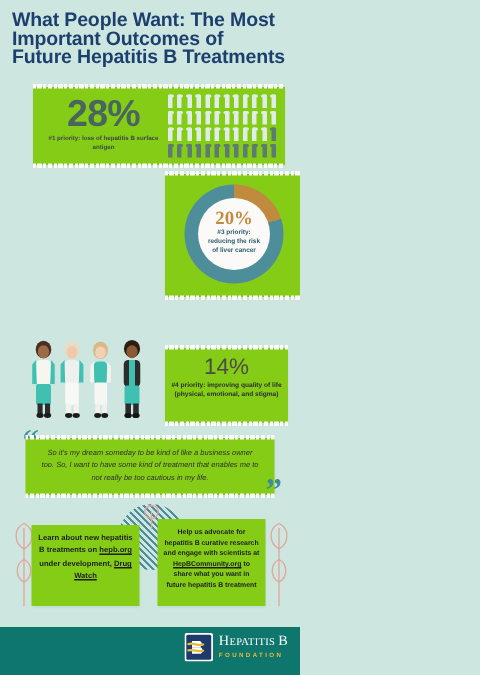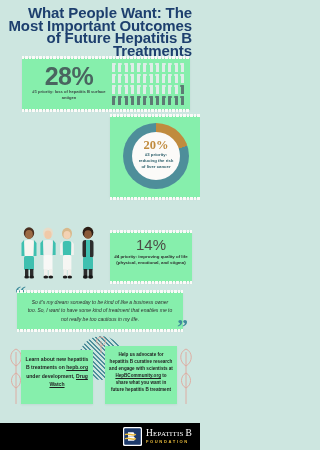--- a/index.html
+++ b/index.html
@@ -10,32 +10,32 @@
     position: relative;
     overflow: hidden;
   }
 
   .page { position: relative; width: 200px; height: 450px; background: #cde6e0; }
 
   
   .title {
     position: absolute;
     top: 7px; left: 8px; right: 8px;
-    text-align: right;
+    text-align: left;
     color: #1d3f6e;
     font-weight: bold;
-    font-size: 15px;
+    font-size: 13px;
     line-height: 12.5px;
     letter-spacing: -0.1px;
   }
 
   
   .card {
     position: absolute;
-    background: #86efac;
+    background: #84cc16;
     box-shadow: 0 1px 2px rgba(0,0,0,0.06);
     padding-left: 12px;
   }
   .card.torn-top::before,
   .card.torn-bottom::after {
     content: "";
     position: absolute; left: 0; right: 0; height: 3px;
     background:
       repeating-linear-gradient(90deg,
         #fbfaf8 0 2px, transparent 2px 3px,
@@ -155,22 +155,22 @@
   }
   #cta1 .cta-text { font-size: 5.1px; line-height: 8.4px; }
   #cta2 .cta-text { font-size: 4.6px; line-height: 7px; }
   .u { text-decoration: underline; }
 
   
   .botanical { position: absolute; pointer-events: none; }
 
   
   .footer {
-    position: absolute; bottom: 0; left: 0; width: 200px; height: 27px;
-    background: #000000;
+    position: absolute; bottom: 0; left: 0; width: 200px; height: 32px;
+    background: #0f766e;
   }
   .logo-wrap {
     position: absolute; right: 8px; top: 4px;
     display: flex; align-items: center; gap: 4px;
   }
   .logo-mark {
     width: 19px; height: 19px; position: relative; flex: none;
   }
   .logo-txt { line-height: 1; }
   .logo-l1 {

